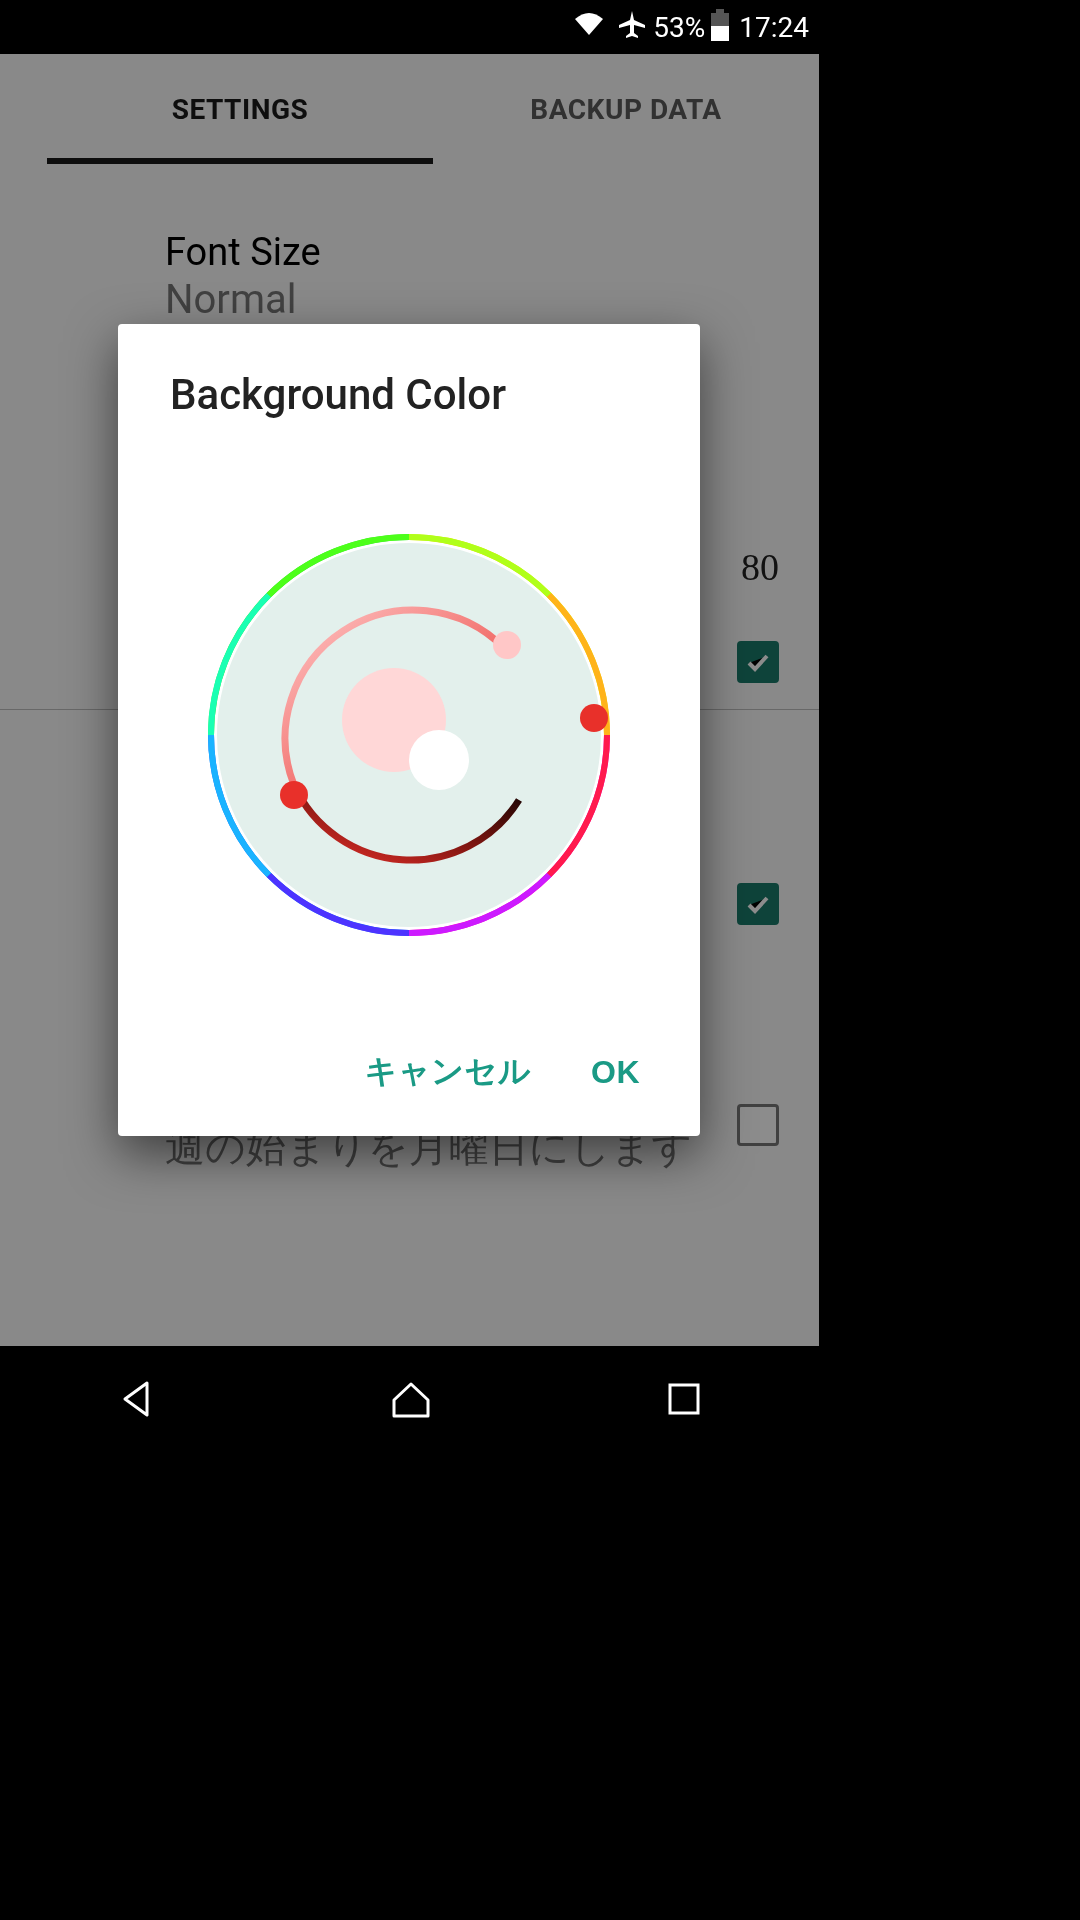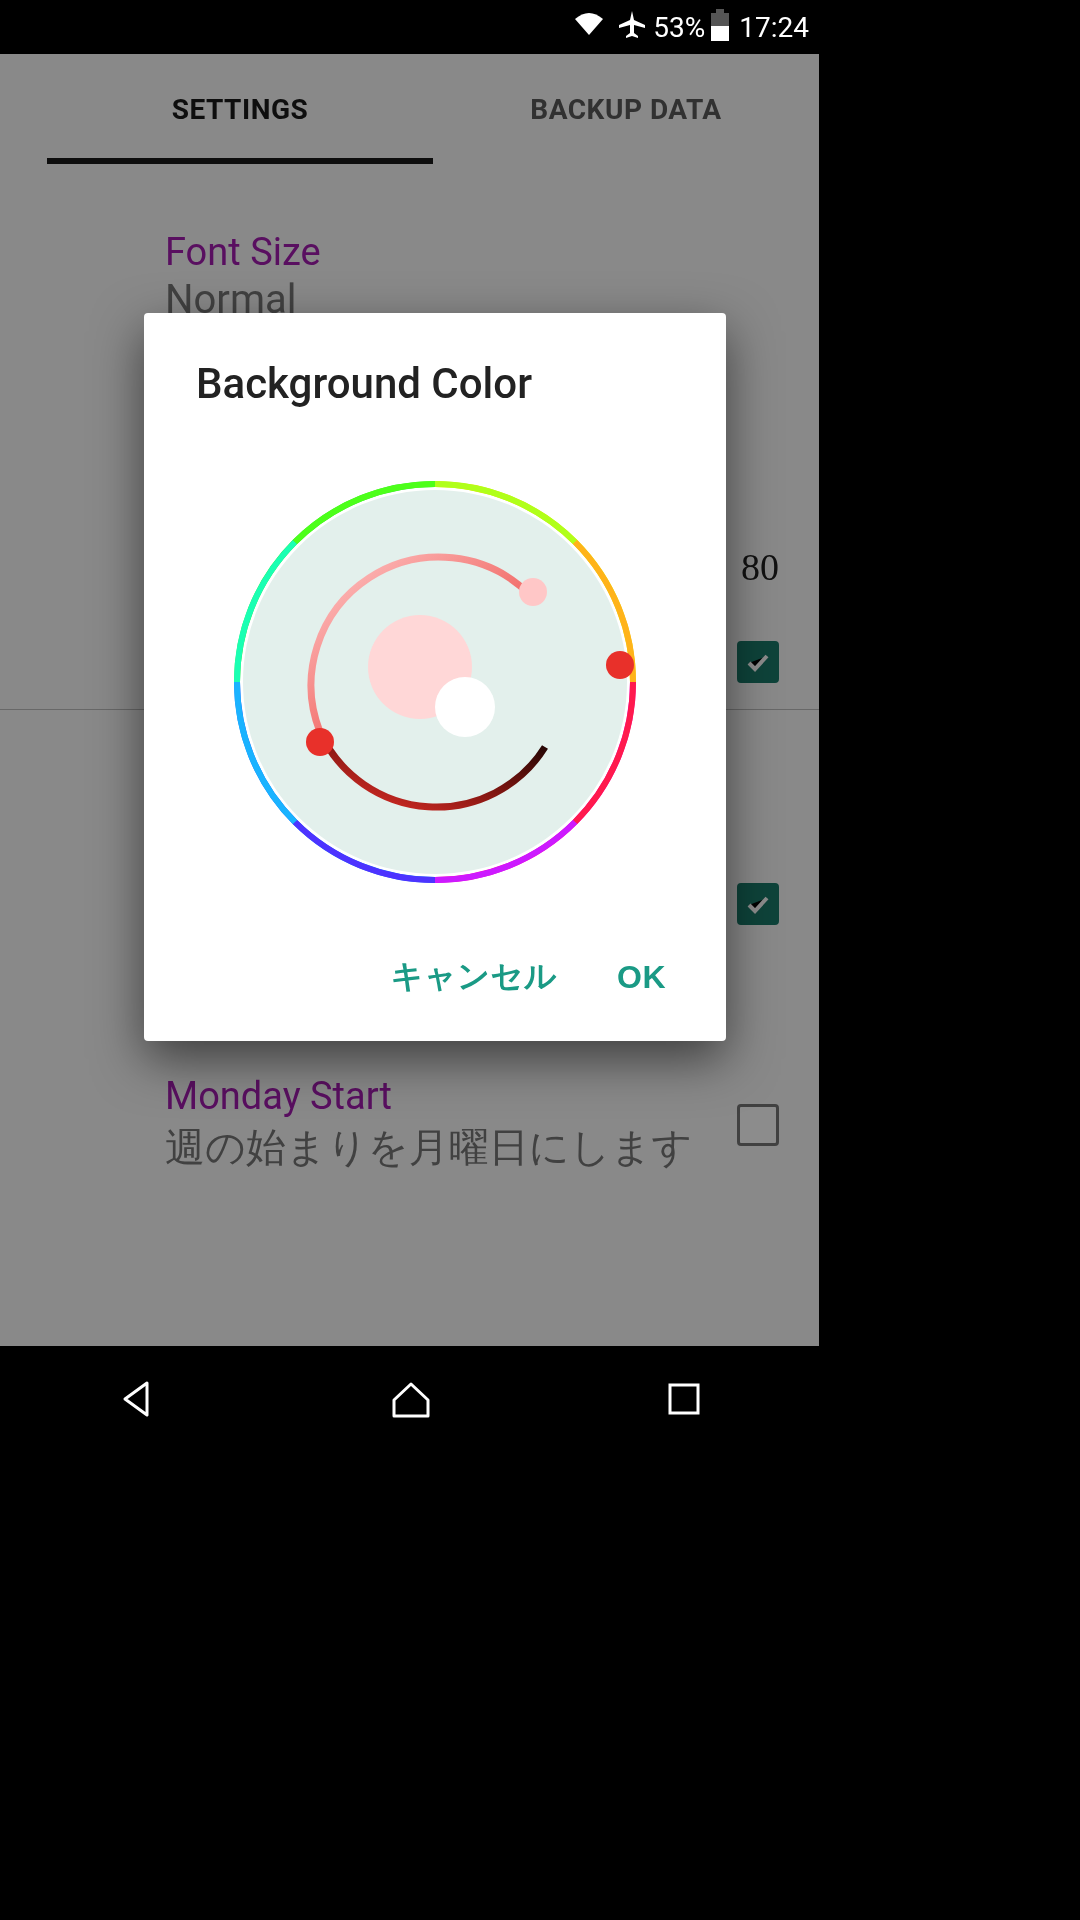--- a/index.html
+++ b/index.html
@@ -91,21 +91,21 @@
       padding: 40px 0 0 0;
     }
     .setting-item {
       display: flex;
       align-items: center;
       padding: 26px 40px 26px 165px;
     }
     .setting-texts { flex: 1; }
     .setting-title {
       font-size: 38px;
-      color: #a21caf;
+      color: #000000;
       font-weight: 400;
     }
     .setting-sub {
       font-size: 40px;
       color: #777;
       margin-top: 2px;
     }
     .setting-value {
       font-size: 38px;
       color: #222;
@@ -127,29 +127,28 @@
       border-color: #1a7a6a;
     }
     .checkbox.checked svg { stroke: #fff; }
     .gap-block { height: 170px; }
     .divider-full { height: 1px; background: #bdbdbd; margin: 0; }
     
     .dialog {
       position: absolute;
       z-index: 10;
       left: 118px;
-      top: 313px;
+      top: 324px;
       width: 582px;
-      height: 728px;
+      height: 812px;
       background: #fff;
       border-radius: 4px;
       box-shadow: 0 18px 50px rgba(0,0,0,0.55);
       display: flex;
       flex-direction: column;
-      margin-left: 26px;
     }
     .dialog-title {
       font-size: 42px;
       font-weight: 500;
       color: #222;
       padding: 46px 52px 0 52px;
     }
     .dialog-body {
       flex: 1;
       display: flex;

